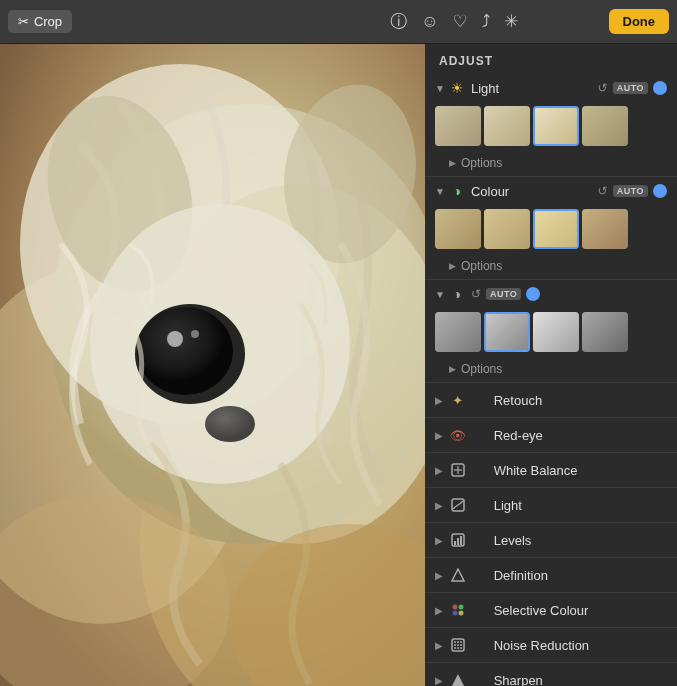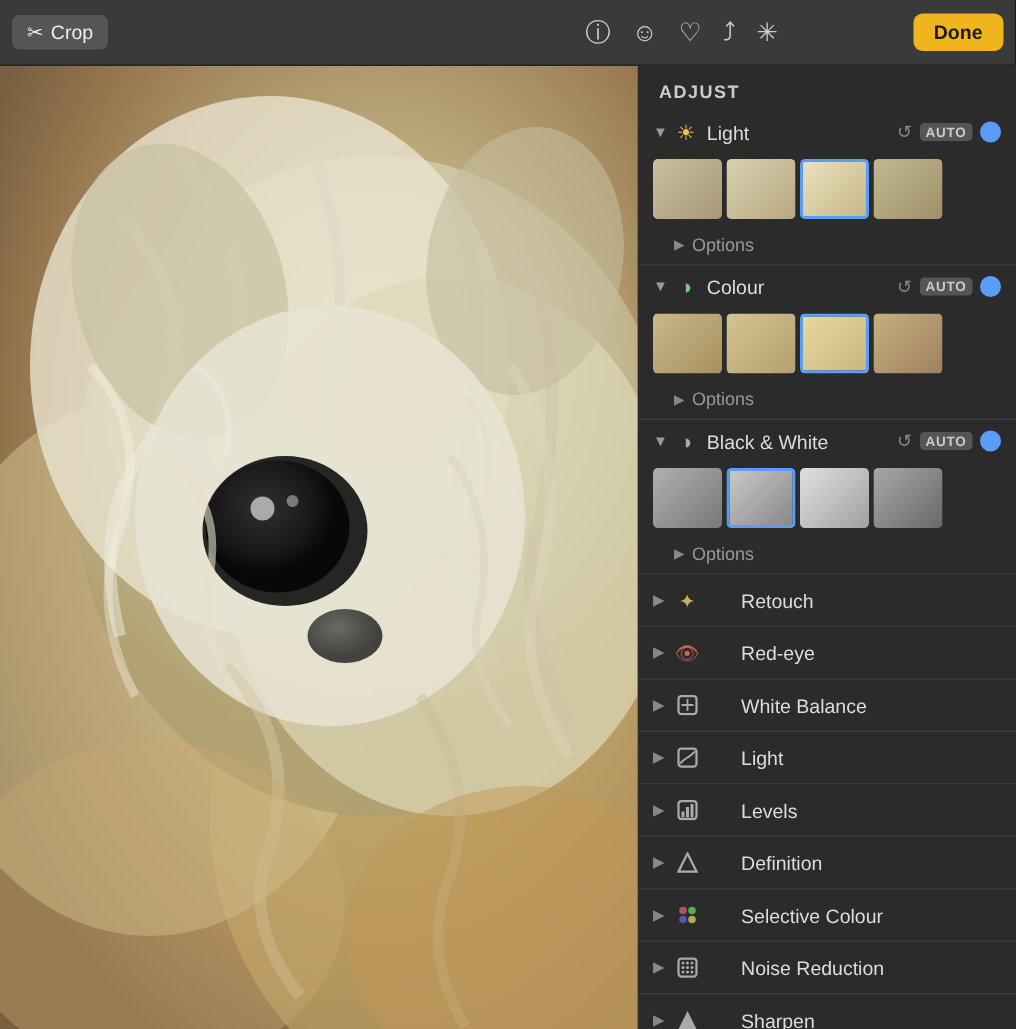--- a/index.html
+++ b/index.html
@@ -448,21 +448,20 @@
       <div class="options-row">
         <span class="options-arrow">▶</span>
         <span class="options-label">Options</span>
       </div>
     </div>
 
     <div class="section-expanded">
       <div class="section-header">
         <span class="section-arrow">▼</span>
         <span class="section-icon icon-bw">◑</span>
-        <span class="section-name">Black &amp; White</span>
         <div class="section-controls">
           <span class="reset-icon">↺</span>
           <span class="auto-badge">AUTO</span>
           <div class="toggle-circle active"></div>
         </div>
       </div>
       <div class="thumb-strip">
         <div class="thumb">
           <div class="thumb-inner thumb-bw-0"></div>
         </div>

